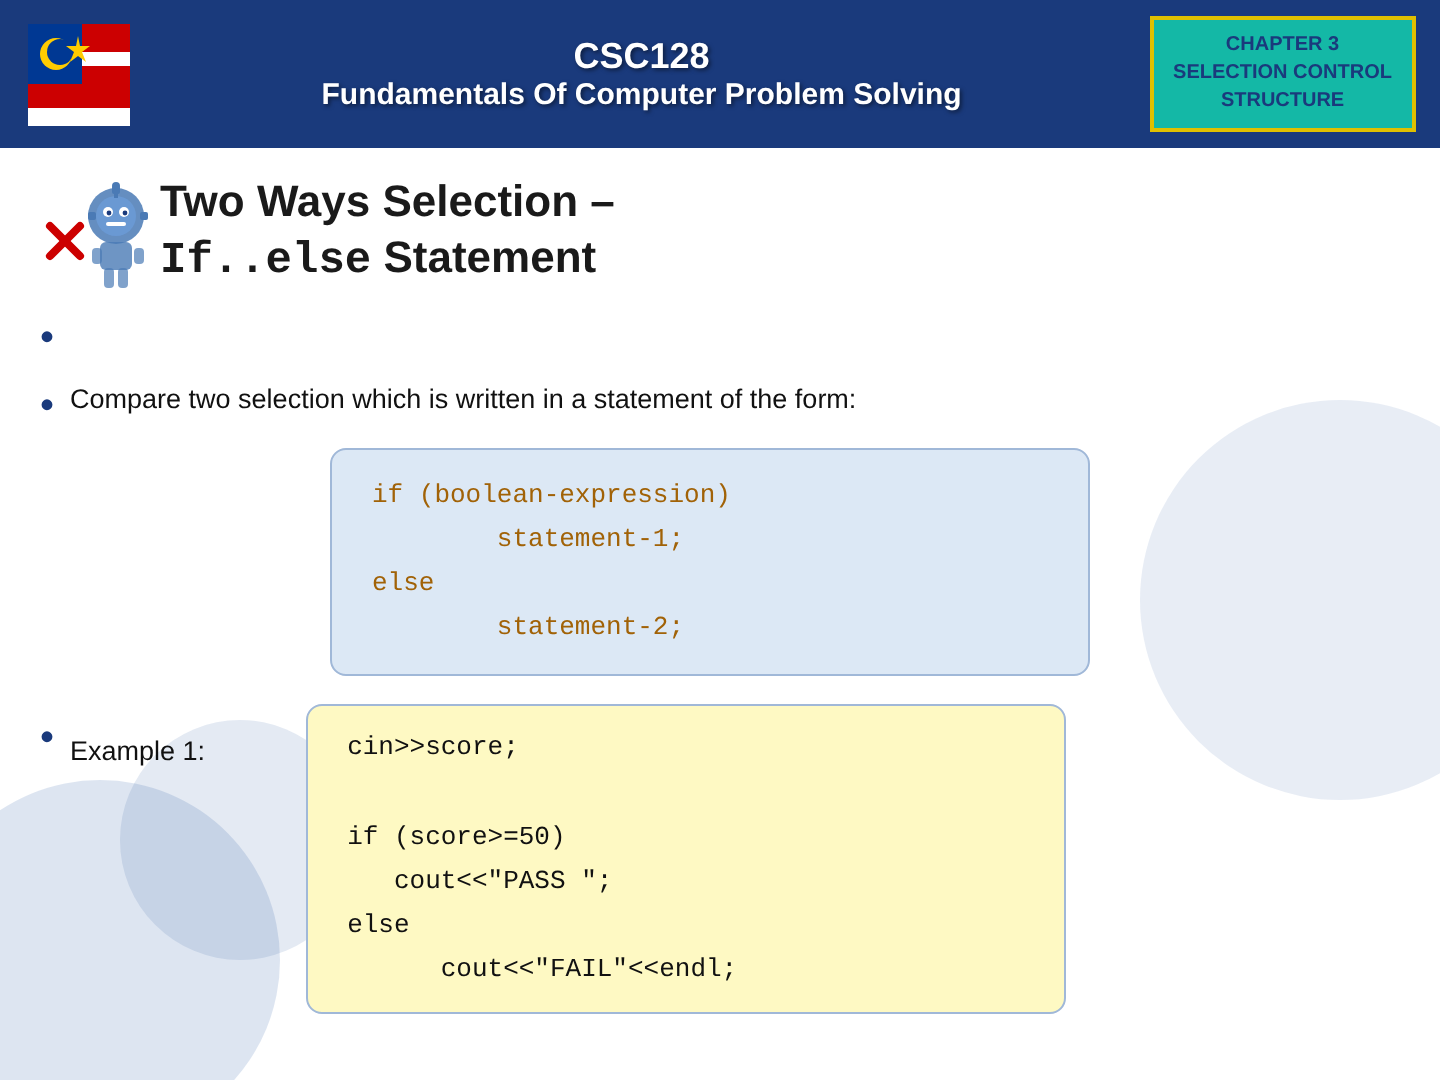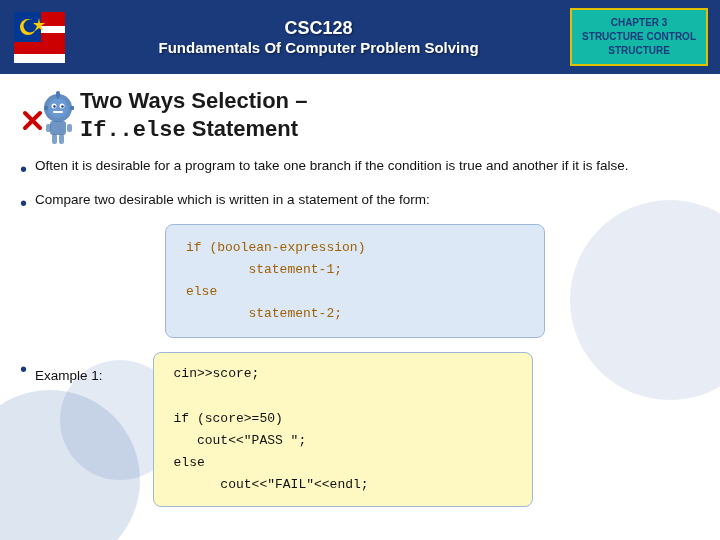--- a/index.html
+++ b/index.html
@@ -234,21 +234,21 @@
       </svg>
     </div>
 
     <div class="header-title-area">
       <div class="header-title-main">CSC128</div>
       <div class="header-title-sub">Fundamentals Of Computer Problem Solving</div>
     </div>
 
     <div class="chapter-badge">
       <div>CHAPTER 3</div>
-      <div>STRUCTURE CONTROL</div>
+      <div>SELECTION CONTROL</div>
       <div>STRUCTURE</div>
     </div>
   </div>
 
   <div class="content">
 
     <div class="section-title-wrapper">
 
       <div class="gear-icon-area">
         <svg width="60" height="60" viewBox="0 0 60 60" xmlns="http://www.w3.org/2000/svg">
@@ -285,26 +285,25 @@
       <div class="section-title-text">
         <div class="section-title-line1">Two Ways Selection –</div>
         <div class="section-title-line2">
           <span class="code-inline">If..else</span><span> Statement</span>
         </div>
       </div>
     </div>
 
     <div class="bullet-item">
       <span class="bullet-dot">•</span>
-      <span>Often it is desirable for a program to take one branch if the condition is true and another if it is false.</span>
     </div>
 
     <div class="bullet-item">
       <span class="bullet-dot">•</span>
-      <span>Compare two desirable which is written in a statement of the form:</span>
+      <span>Compare two selection which is written in a statement of the form:</span>
     </div>
 
     <div class="code-box">
       <div>if (boolean-expression)</div>
       <div>&nbsp;&nbsp;&nbsp;&nbsp;&nbsp;&nbsp;&nbsp;&nbsp;statement-1;</div>
       <div>else</div>
       <div>&nbsp;&nbsp;&nbsp;&nbsp;&nbsp;&nbsp;&nbsp;&nbsp;statement-2;</div>
     </div>
 
     <div class="example-row">

